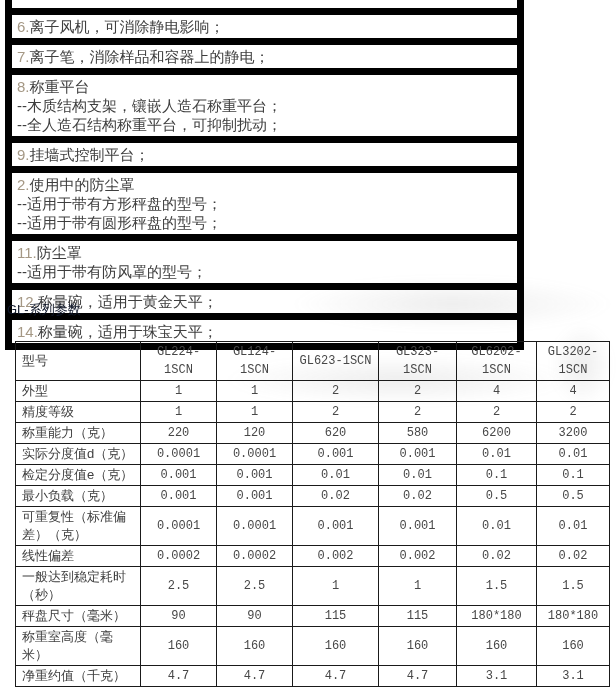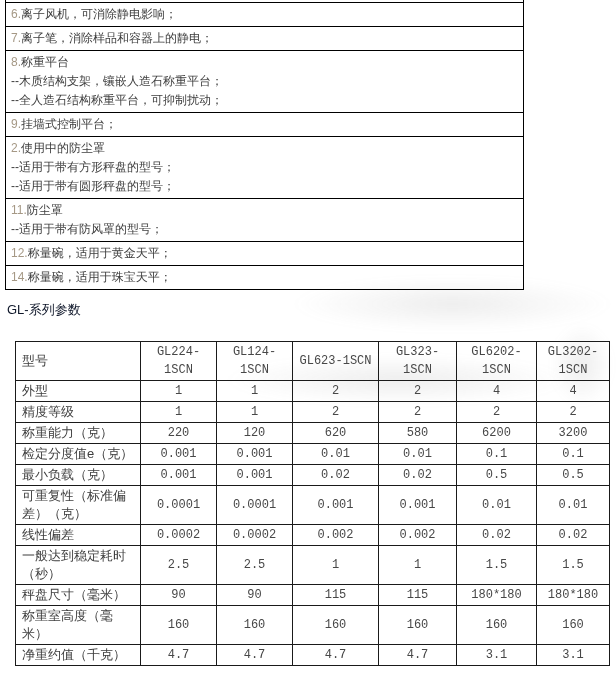--- a/index.html
+++ b/index.html
@@ -20,23 +20,23 @@
   }
   .wm1 { left:295px; top:278px; width:315px; height:52px; }
   .wm2 { left:228px; top:356px; width:340px; height:48px; }
   .wm3 { left:552px; top:325px; width:60px;  height:80px; }
 
   
   .acc-wrap { position:absolute; left:5px; top:-16px; }
   table { border-collapse:collapse; }
   .acc-table { width:519px; background:transparent; }
   .acc-table td {
-    border:1px solid #000000;
+    border:7px solid #000000;
     padding:2px 5px;
-    font-size:12px;
+    font-size:15px;
     line-height:19px;
     color:#3e3e3e;
     vertical-align:top;
   }
   .acc-table tr.filler td { height:17px; padding:0; }
   .acc-table .num { color:#a59885; }
   .acc-table .line { white-space:nowrap; overflow:hidden; }
 
   
   .heading {
@@ -172,20 +172,29 @@
       <tr>
         <td class="lbl">称重能力（克）</td>
         <td class="val">220</td>
         <td class="val">120</td>
         <td class="val">620</td>
         <td class="val">580</td>
         <td class="val">6200</td>
         <td class="val">3200</td>
       </tr>
       <tr>
+        <td class="lbl">实际分度值d（克）</td>
+        <td class="val">0.0001</td>
+        <td class="val">0.0001</td>
+        <td class="val">0.001</td>
+        <td class="val">0.001</td>
+        <td class="val">0.01</td>
+        <td class="val">0.01</td>
+      </tr>
+      <tr>
         <td class="lbl">检定分度值e（克）</td>
         <td class="val">0.001</td>
         <td class="val">0.001</td>
         <td class="val">0.01</td>
         <td class="val">0.01</td>
         <td class="val">0.1</td>
         <td class="val">0.1</td>
       </tr>
       <tr>
         <td class="lbl">最小负载（克）</td>

